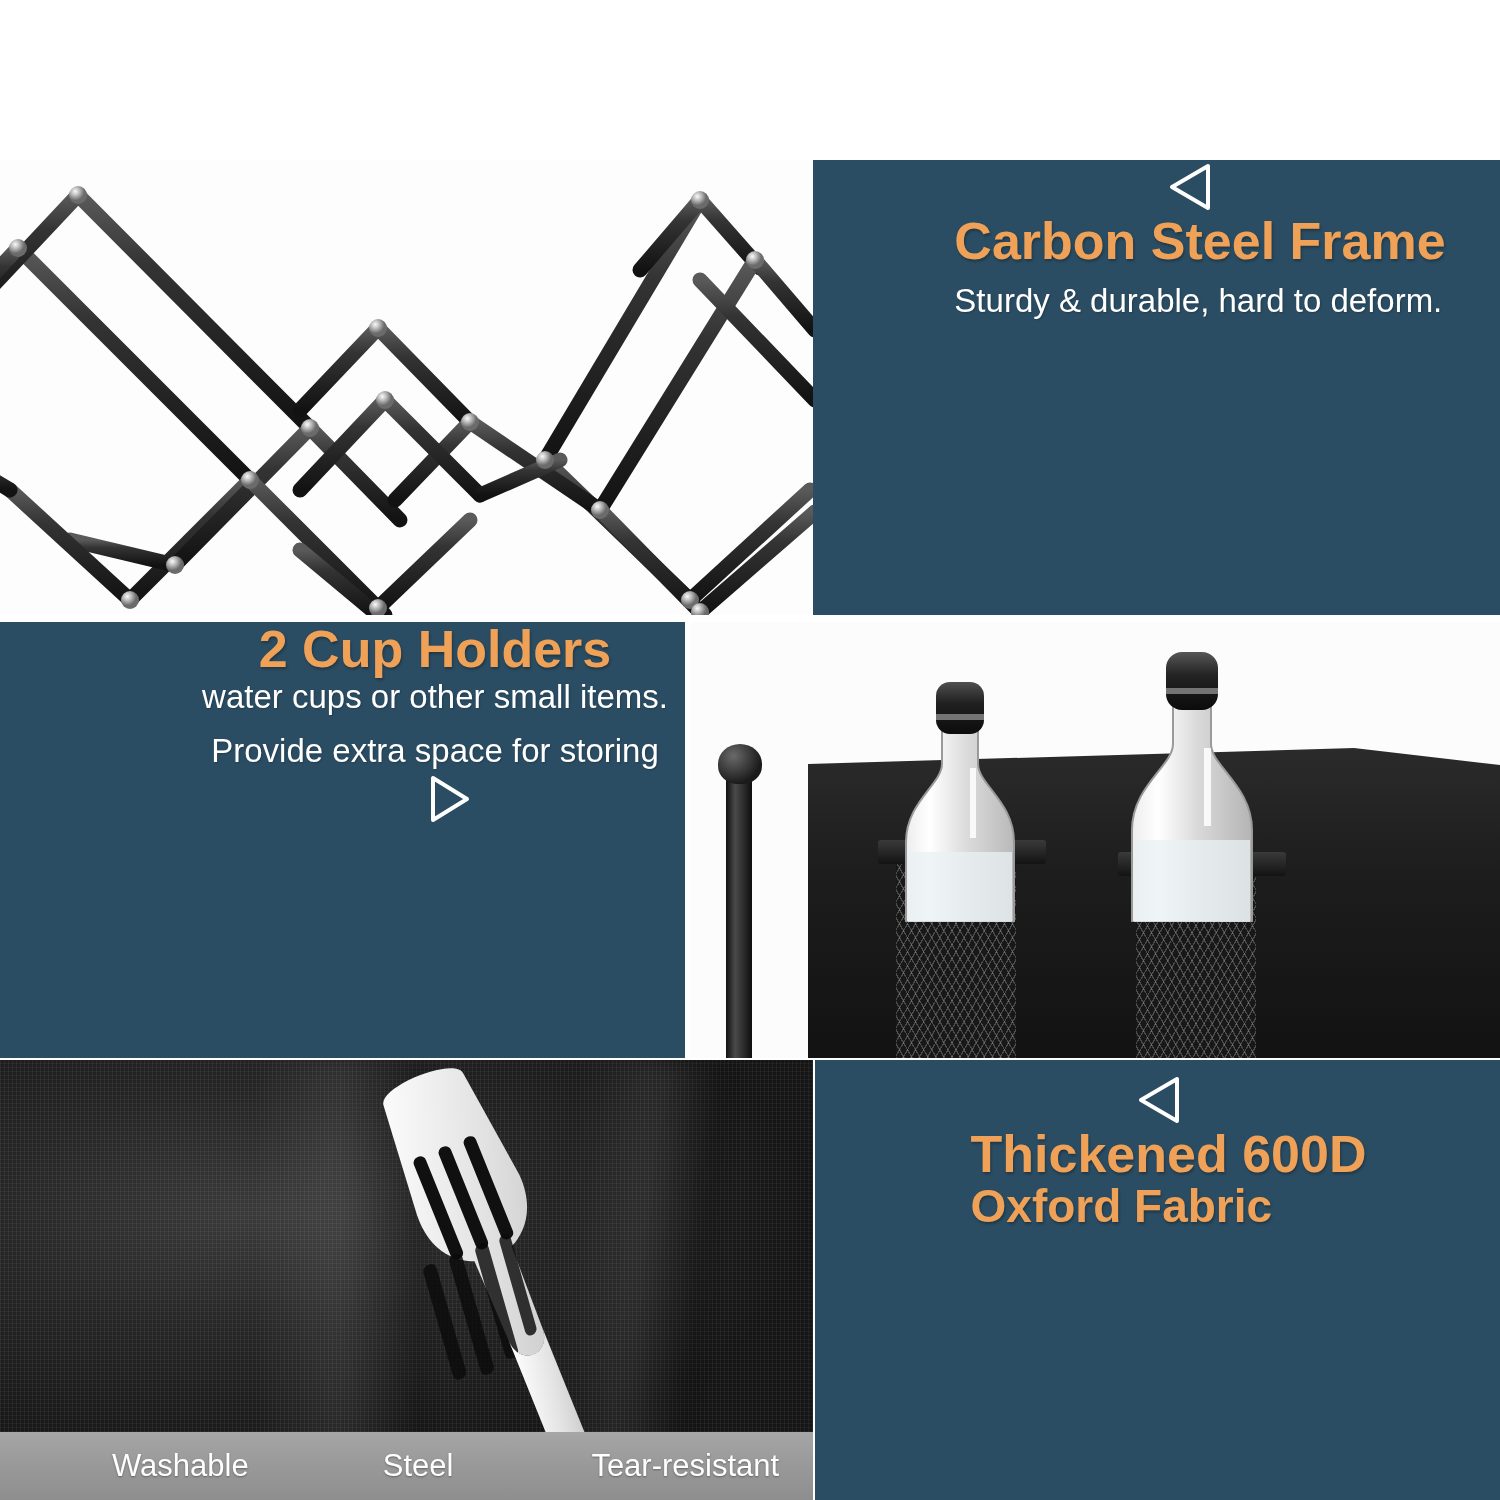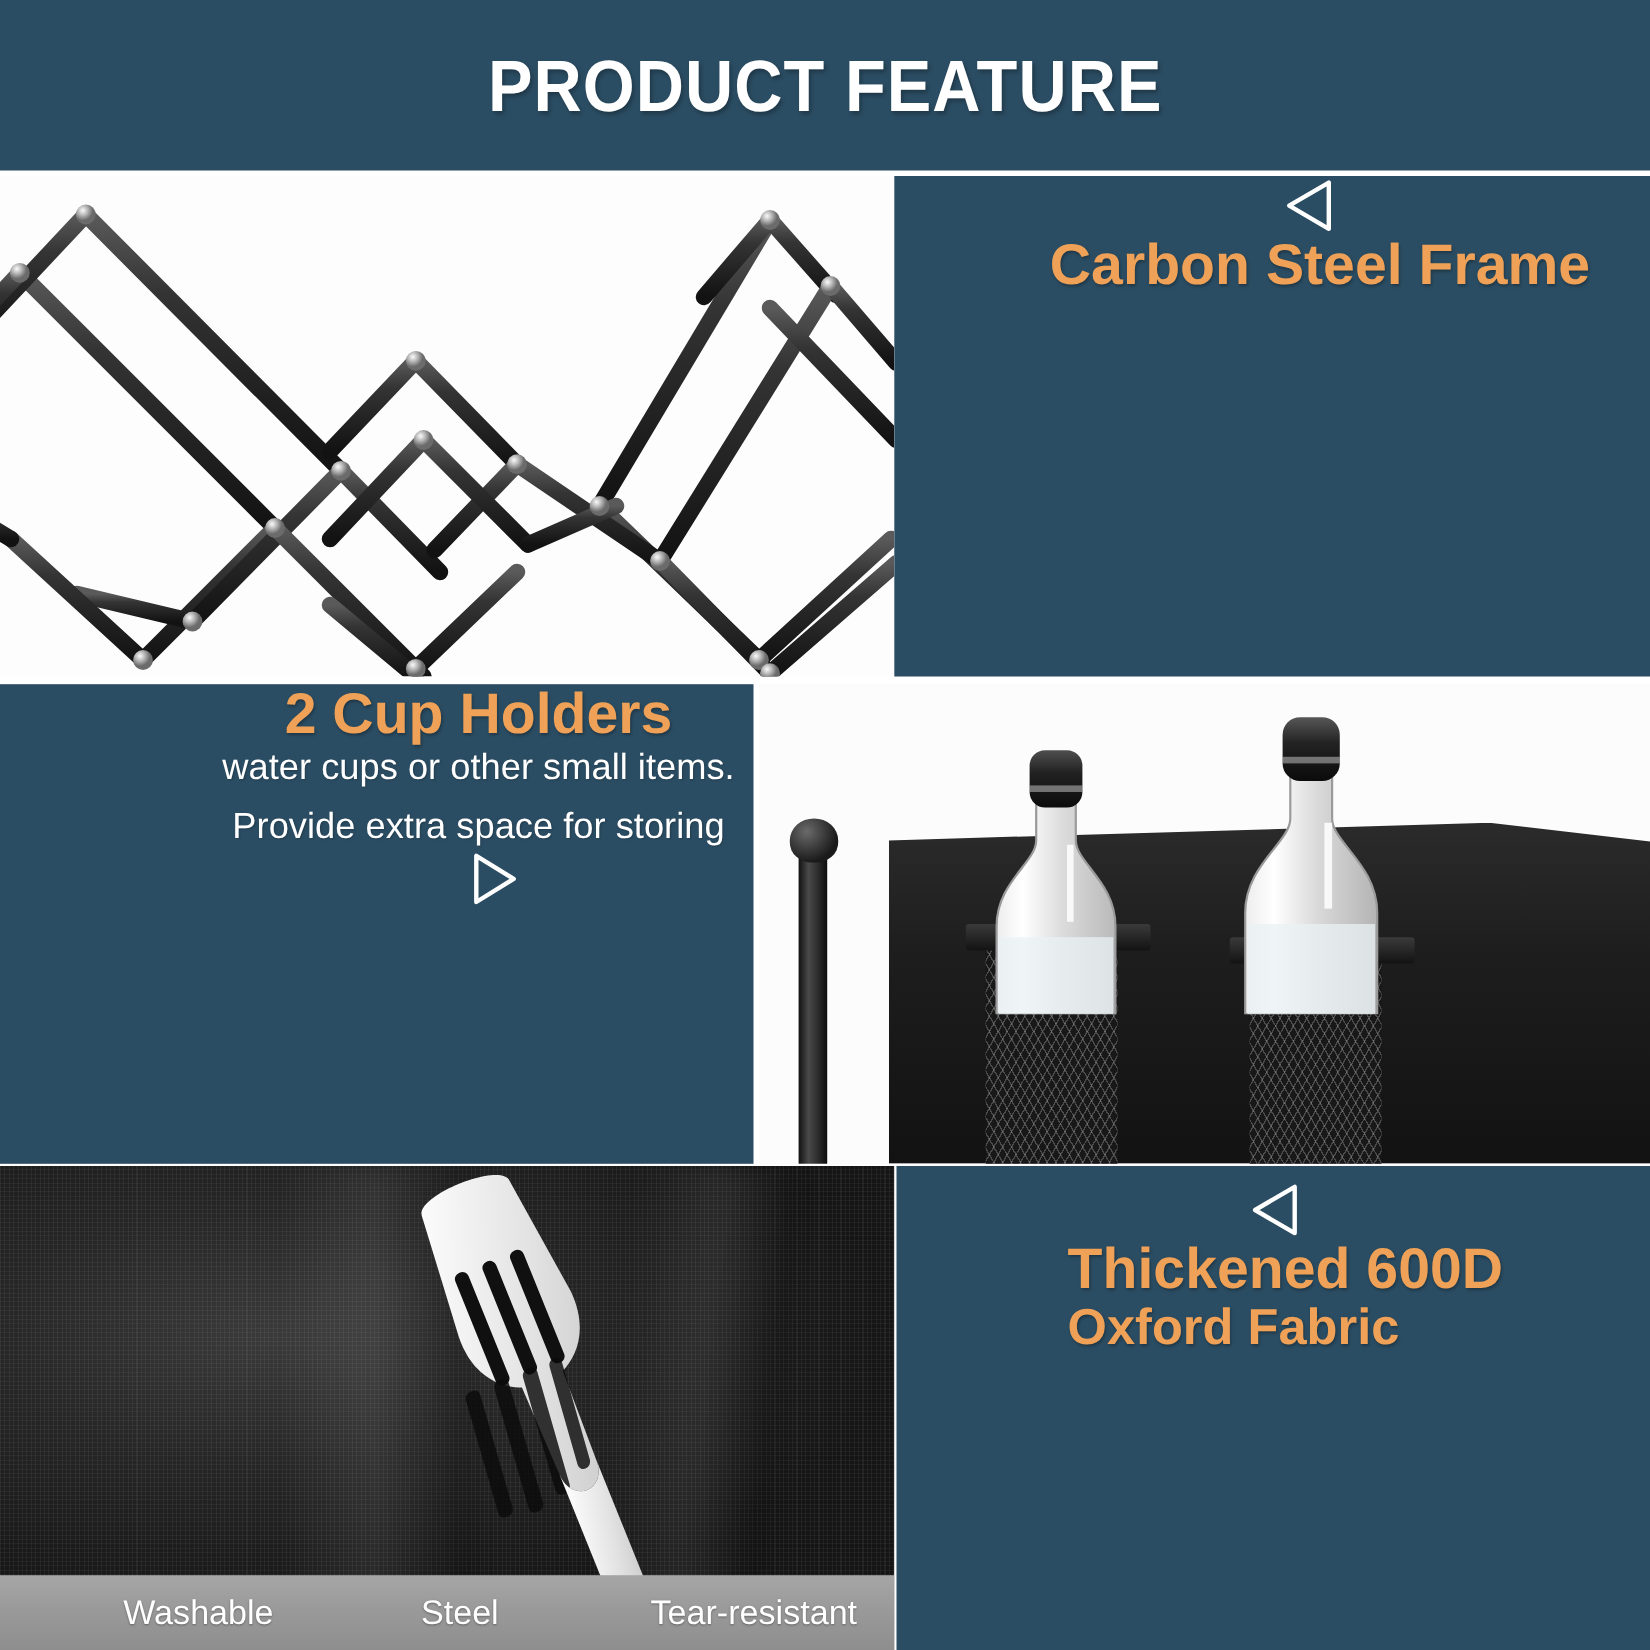--- a/index.html
+++ b/index.html
@@ -140,23 +140,20 @@
     background: radial-gradient(circle at 35% 30%, #6a6a6a, #1a1a1a 70%);
     border-radius: 50% 50% 45% 45%;
   }
   .bottle { position:absolute; }
 </style>
 </head>
 <body>
 
 <div class="page">
 
-  <div class="header">
-    <div class="header-title">PRODUCT FEATURE</div>
-  </div>
 
   <div class="panel-photo" id="row1-photo">
     <svg class="lattice" viewBox="0 0 813 455" preserveAspectRatio="none">
       <defs>
         <linearGradient id="barG" x1="0" y1="0" x2="0" y2="1">
           <stop offset="0%" stop-color="#5a5a5a"></stop>
           <stop offset="30%" stop-color="#343434"></stop>
           <stop offset="100%" stop-color="#121212"></stop>
         </linearGradient>
         <radialGradient id="rivG" cx="35%" cy="30%">
@@ -225,20 +222,21 @@
     </svg>
   </div>
 
   <div class="panel-blue" style="left:813px; top:160px; width:687px; height:455px;">
     <div class="feature" style="left:0; top:0; width:687px; height:455px; padding-left:65px; box-sizing:border-box;">
       <svg class="tri" width="46" height="54" viewBox="0 0 46 54">
         <polygon points="6,27 42,6 42,48" fill="none" stroke="#ffffff" stroke-width="4" stroke-linejoin="round"></polygon>
       </svg>
       <div class="feature-text" style="margin-left:22px;">
         <div class="f-title" style="font-size:52px;">Carbon Steel Frame</div>
+        <div class="f-sub" style="font-size:33px; margin-top:12px;">Sturdy &amp; durable, hard to deform.</div>
       </div>
     </div>
   </div>
 
   <div class="panel-blue" id="row2-blue">
     <div class="feature" style="left:0; top:0; width:815px; height:436px; box-sizing:border-box; padding-left:55px;">
       <div class="feature-text" style="align-items:center; text-align:center; width:470px;">
         <div class="f-title" style="font-size:52px;">2 Cup Holders</div>
         <div class="f-sub" style="font-size:33px;">water cups or other small items.</div>
         <div class="f-sub" style="font-size:33px; margin-top:14px;">Provide extra space for storing</div>

